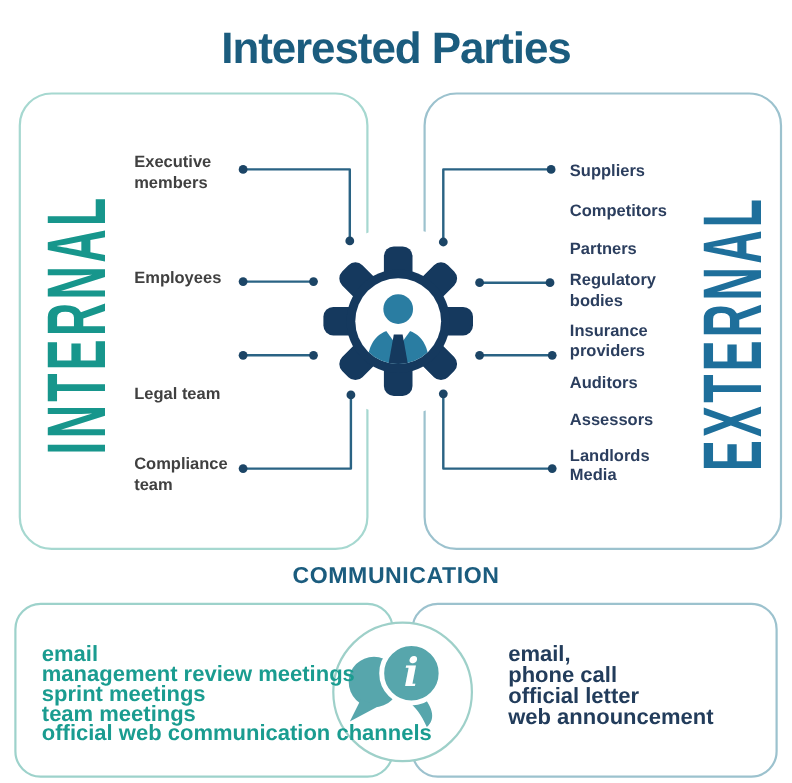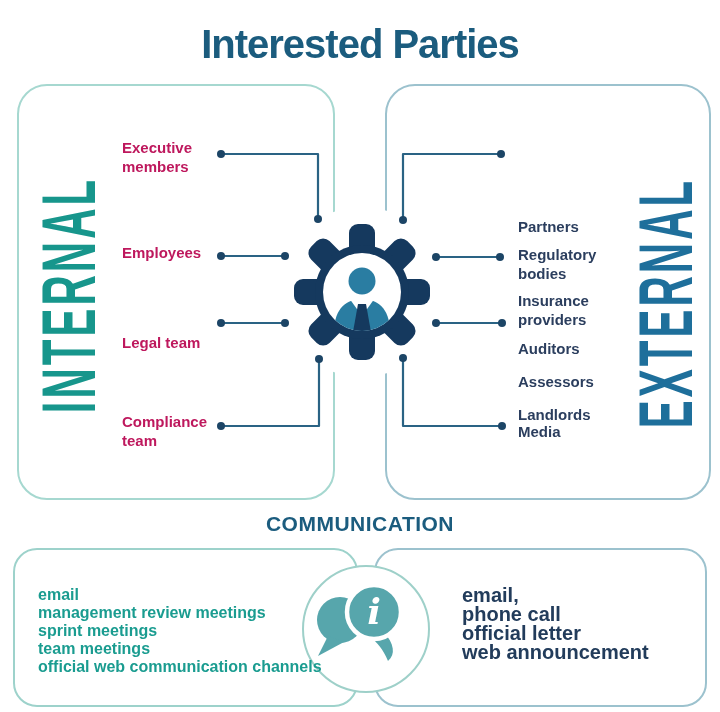--- a/index.html
+++ b/index.html
@@ -26,31 +26,31 @@
   .v-heading.external { left:537px; top:273px; color:#1e6f9b; }
   .mask-circle { position:absolute; background:#ffffff; border-radius:50%; }
   .gear-mask   { left:277px; top:207px; width:170px; height:170px; }
   .bubble-mask { left:302px; top:565px; width:128px; height:128px; border:2px solid #9ed0c9; box-sizing:border-box; }
   .conn-svg { position:absolute; left:0; top:0; }
   .gear-svg { position:absolute; left:287px; top:217px; }
   .bub-svg  { position:absolute; left:310px; top:578px; }
   .lbl {
     position:absolute; font-size:15px; font-weight:700; line-height:19px;
   }
-  .lbl.int { left:122px; width:100px; color:#be185d; }
+  .lbl.int { left:122px; width:100px; color:#404040; }
   .lbl.ext { left:518px; width:112px; color:#2b3e5e; }
   .comm-heading {
     position:absolute; left:0; top:512px; width:720px; text-align:center;
     font-size:21px; font-weight:700; letter-spacing:0.5px; color:#1b5c7e;
   }
   .bbox { position:absolute; top:548px; height:159px; background:#ffffff; border-radius:24px; box-sizing:border-box; }
   .bbox.left  { left:13px;  width:345px; border:2px solid #9dd2cb; }
   .bbox.right { left:374px; width:333px; border:2px solid #9cc2ce; }
   .mlist { position:absolute; top:586px; font-weight:700; }
-  .mlist.int { left:38px;  font-size:16px; line-height:18px; color:#1a9c90; }
+  .mlist.int { left:38px;  font-size:20px; line-height:18px; color:#1a9c90; }
   .mlist.ext { left:462px; font-size:20px; line-height:19px; color:#223c5b; }
 </style>
 </head>
 <body>
 
 <div class="page">
 
   <div class="title">Interested Parties</div>
 
   <div class="panel left"></div>
@@ -107,23 +107,25 @@
     <g clip-path="url(#pclip)">
       <circle cx="0" cy="-11" r="13.5" fill="#2a7da2"></circle>
       <path d="M -28 40 C -28 16 -15 7 0 7 C 15 7 28 16 28 40 Z" fill="#2a7da2"></path>
       <path d="M -13 6 L 0 24 L 13 6 Z" fill="#ffffff"></path>
       <path d="M -4 12 L 4 12 L 9 40 L -9 40 Z" fill="#15395e"></path>
     </g>
   </svg>
 
   <div class="lbl int" style="top:138px">Executive members</div>
   <div class="lbl int" style="top:243px">Employees</div>
-  <div class="lbl int" style="top:333px">Legal team</div>
+  <div class="lbl int" style="top:349px">Legal team</div>
   <div class="lbl int" style="top:412px">Compliance team</div>
 
+  <div class="lbl ext" style="top:146px">Suppliers</div>
+  <div class="lbl ext" style="top:182px">Competitors</div>
   <div class="lbl ext" style="top:217px">Partners</div>
   <div class="lbl ext" style="top:245px">Regulatory bodies</div>
   <div class="lbl ext" style="top:291px">Insurance providers</div>
   <div class="lbl ext" style="top:339px">Auditors</div>
   <div class="lbl ext" style="top:372px">Assessors</div>
   <div class="lbl ext" style="top:405px">Landlords</div>
   <div class="lbl ext" style="top:422px">Media</div>
 
   <div class="comm-heading">COMMUNICATION</div>
 

